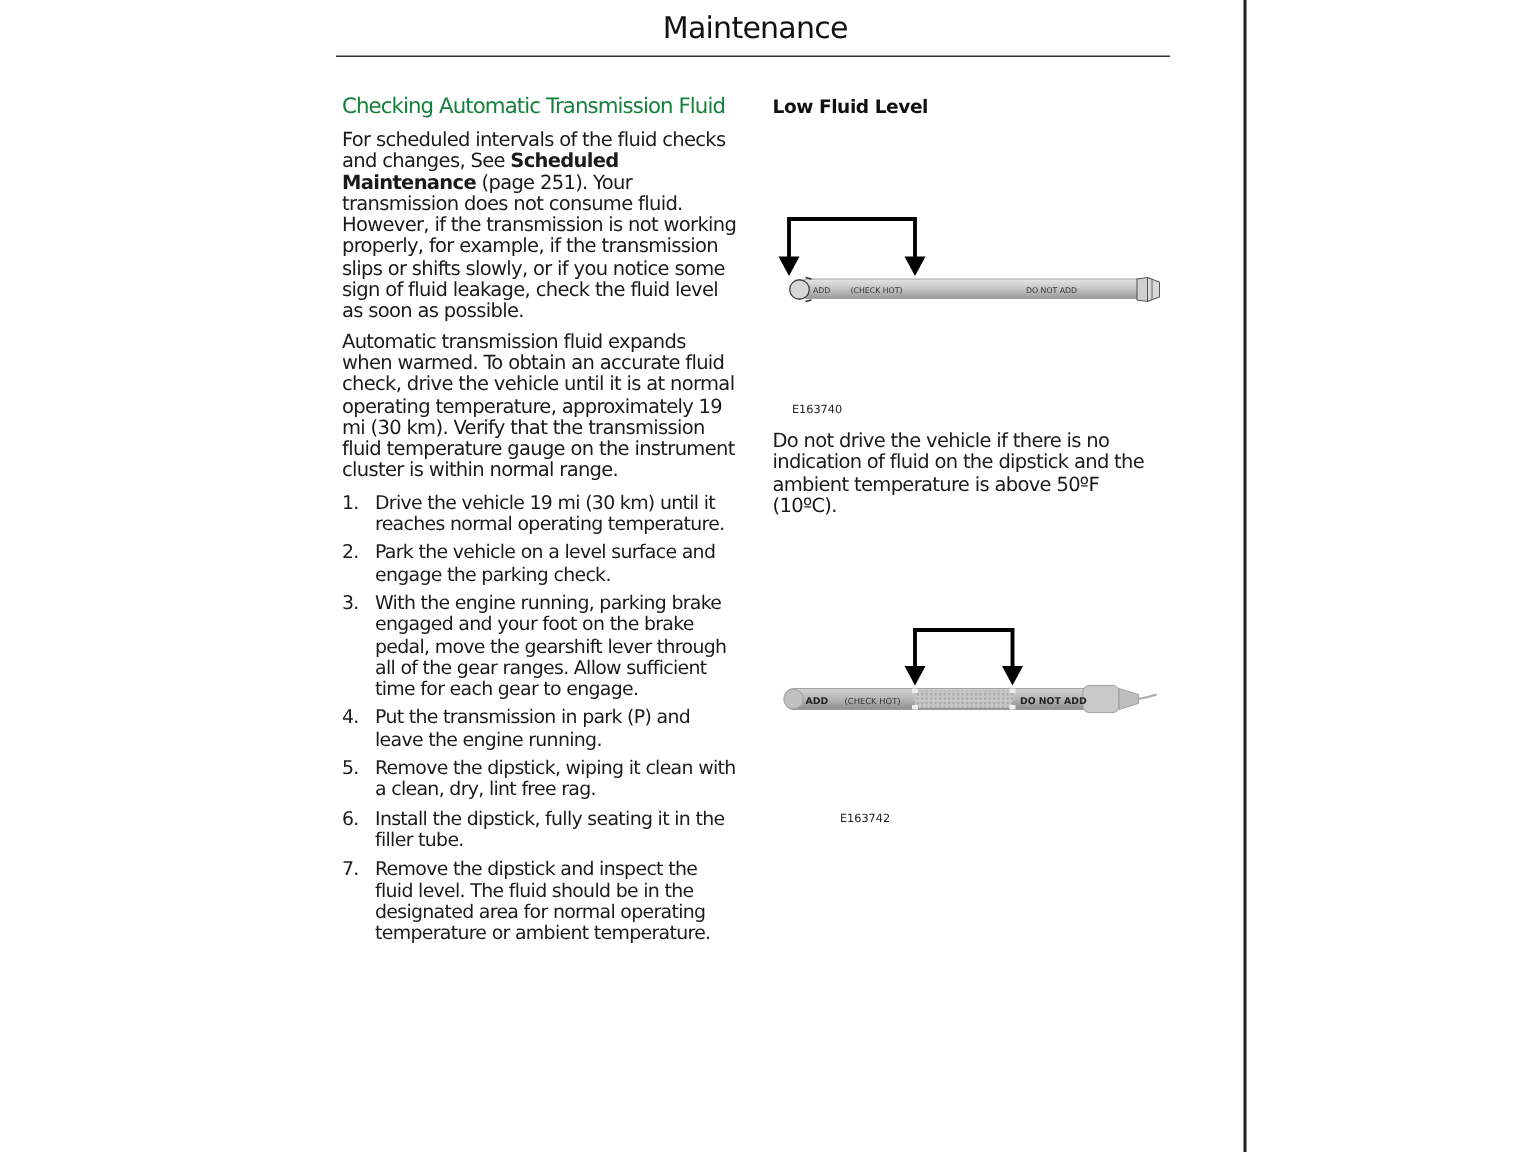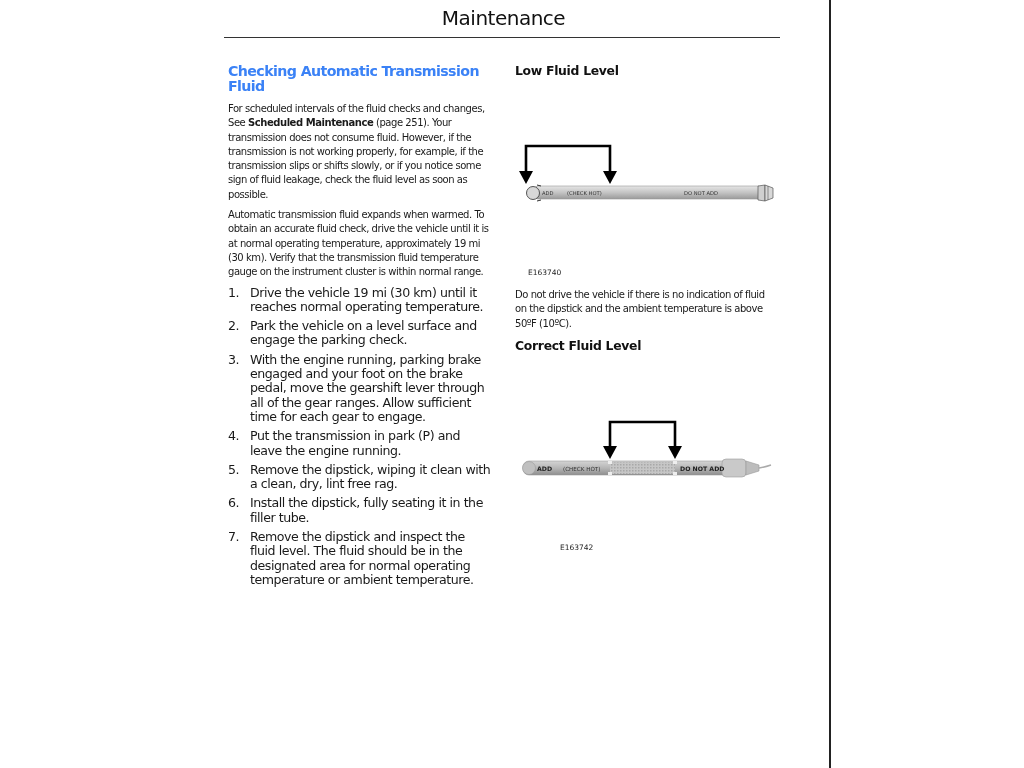--- a/index.html
+++ b/index.html
@@ -6,23 +6,23 @@
   body { width:1024px; height:768px; position:relative; overflow:hidden;
          font-family:"DejaVu Sans", sans-serif; color:#1a1a1a; }
   .page-title { position:absolute; left:228px; width:551px; top:6px; text-align:center;
                 font-family:"DejaVu Sans", sans-serif; font-weight:normal; font-size:20px; letter-spacing:-0.5px; color:#111; }
   .title-rule { position:absolute; left:224px; top:37px; width:556px; height:1px; background:#333; }
   .right-border { position:absolute; left:829px; top:0; width:2px; height:768px; background:#222; }
 
   .col-left { position:absolute; left:228px; top:64px; width:265px; }
   .col-right { position:absolute; left:515px; top:64px; width:262px; }
 
-  .section-heading { font-weight:bold; font-size:14.2px; line-height:15px; letter-spacing:-0.6px; margin:0 0 8px 0; color:#3b82f6; }
+  .section-heading { font-weight:normal; font-size:14.2px; line-height:15px; letter-spacing:-0.6px; margin:0 0 8px 0; color:#15803d; }
   .sub-heading { font-weight:bold; font-size:12.4px; line-height:14px; letter-spacing:-0.3px; margin:0; color:#111; }
-  p.body { font-size:10px; line-height:14.3px; letter-spacing:-0.45px; margin:0 0 6px 0; }
+  p.body { font-size:13px; line-height:14.3px; letter-spacing:-0.45px; margin:0 0 6px 0; }
   p.body b { font-weight:bold; }
 
   ol.steps { list-style:none; padding:0; margin:5px 0 0 0; }
   ol.steps li { display:flex; font-size:12.6px; line-height:14.3px; letter-spacing:-0.45px; margin-bottom:5px; }
   ol.steps .num { width:22px; flex:0 0 22px; }
   ol.steps .txt { flex:1; }
 
   .figure { position:relative; width:262px; }
   .fig-code { font-size:7.5px; color:#222; letter-spacing:0; }
   svg text { font-family:"DejaVu Sans", sans-serif; }
@@ -104,21 +104,20 @@
       </g>
       <text x="27" y="117" font-size="5.2" fill="#333">ADD</text>
       <text x="52" y="117" font-size="5.2" fill="#333">(CHECK HOT)</text>
       <text x="169" y="117" font-size="5.2" fill="#333">DO NOT ADD</text>
       <text x="5" y="198" font-size="7.5" fill="#222"></text>
     </svg>
     <div class="fig-code" style="position:absolute; left:13px; top:190px;">E163740</div>
   </div>
 
   <p class="body" style="margin-top:14px;">Do not drive the vehicle if there is no indication of fluid on the dipstick and the ambient temperature is above 50ºF (10ºC).</p>
-  <h3 class="sub-heading" style="margin-top:8px;">Correct Fluid Level</h3>
 
   <div class="figure" style="height:196px;">
     <svg width="262" height="180" viewBox="0 0 262 180">
       <defs>
         <pattern id="hatch" width="3" height="3" patternUnits="userSpaceOnUse">
           <rect width="3" height="3" fill="#c6c6c6"></rect>
           <rect width="1.5" height="1.5" fill="#a8a8a8"></rect>
         </pattern>
       </defs>
       <g>

